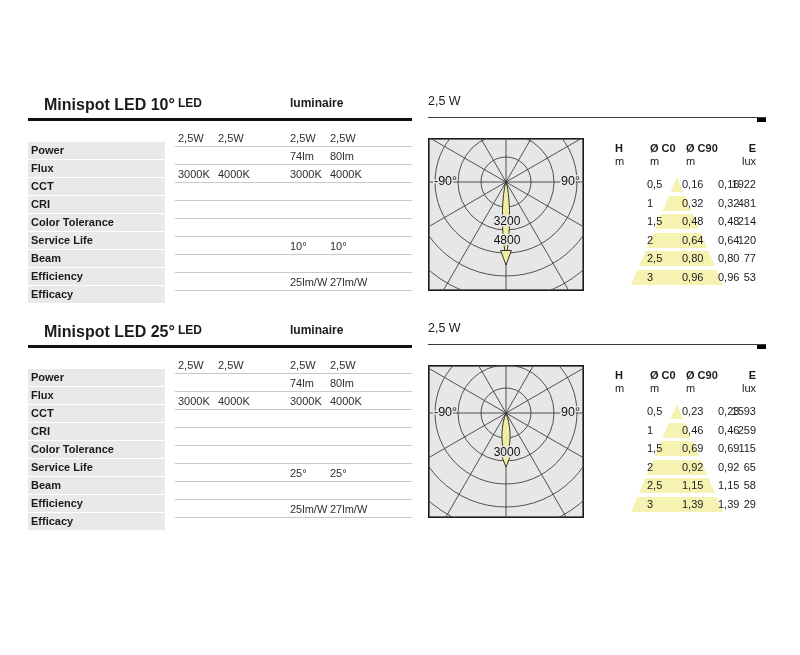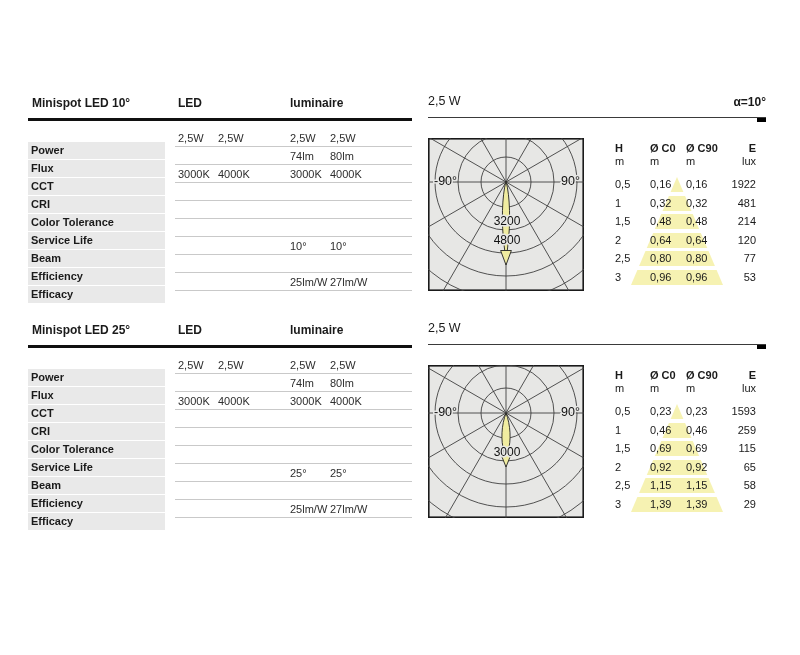--- a/index.html
+++ b/index.html
@@ -5,21 +5,21 @@
   * { margin:0; padding:0; box-sizing:border-box; }
   html,body { background:#ffffff; }
   body {
     width:800px; height:655px; position:relative; overflow:hidden;
     font-family:"Liberation Sans", sans-serif; color:#1a1a1a;
     -webkit-font-smoothing:antialiased;
   }
   .sec { position:absolute; left:28px; width:748px; height:230px; }
 
   
-  .spec-title { position:absolute; left:4px; top:4px; font-size:12px; font-weight:bold; white-space:nowrap; }
+  .spec-title { position:absolute; left:16px; top:4px; font-size:16px; font-weight:bold; white-space:nowrap; }
   .spec-col { position:absolute; top:4px; font-size:12px; white-space:nowrap;font-weight:bold; }
   .spec-col.led { left:150px; }
   .spec-col.lum { left:262px; }
   .spec-rule { position:absolute; left:0; top:26px; width:384px; height:3px; background:#101010; }
   .spec-rows { position:absolute; left:0; top:38px; width:384px; }
   .srow { position:relative; height:18px; }
   .srow .lbl {
     position:absolute; left:0; top:12px; width:137px; height:17px;
     background:#e9e9e9; font-size:11px; font-weight:bold; padding:2px 0 0 3px;
     white-space:nowrap; overflow:hidden;
@@ -45,21 +45,21 @@
   .ph-name { position:absolute; top:3px; font-weight:bold; white-space:nowrap; }
   .ph-unit { position:absolute; top:16px; white-space:nowrap; }
   .col-h { left:2px; } .col-c0 { left:37px; } .col-c90 { left:73px; }
   .col-e { right:3px; text-align:right; }
   .cone {
     position:absolute; left:18px; top:38px; width:92px; height:108px;
     clip-path:polygon(50% 0%, 100% 100%, 0% 100%);
     background:repeating-linear-gradient(to bottom, #f6f2b2 0px, #f6f2b2 15px, #ffffff 15px, #ffffff 18.6px);
   }
   .prows { position:absolute; left:0; top:38px; width:146px; }
-  .prow { position:relative; height:18.6px; }
+  .prow { position:relative; height:18.6px;margin-left:32px; }
   .prow span { position:absolute; top:1px; white-space:nowrap; }
 
   svg text { font-family:"Liberation Sans", sans-serif; }
   .halo { paint-order:stroke; stroke:#e7e7e5; stroke-width:3px; fill:#111; }
 </style>
 </head>
 <body>
 
 <div class="sec" style="top:92px">
 
@@ -122,21 +122,20 @@
     <div class="srow">
       <div class="lbl">Efficacy</div>
       <div class="vals">
         <span class="v p2">25lm/W</span>
         <span class="v p3">27lm/W</span>
       </div>
     </div>
   </div>
 
   <div class="ph-watt">2,5 W</div>
-  <div class="ph-alpha">α=10°</div>
   <div class="ph-rule"></div>
   <div class="ph-tick"></div>
 
   <svg class="diagram" viewBox="0 0 156 153">
     <rect x="0.8" y="0.8" width="154.4" height="151.4" fill="#e7e7e5" stroke="#1a1a1a" stroke-width="1.6"></rect>
     <g stroke="#3f3f3f" stroke-width="0.9" fill="none">
       <circle cx="78" cy="44" r="25"></circle>
         <circle cx="78" cy="44" r="48"></circle>
         <circle cx="78" cy="44" r="71"></circle>
       <circle cx="78" cy="44" r="94"></circle>

